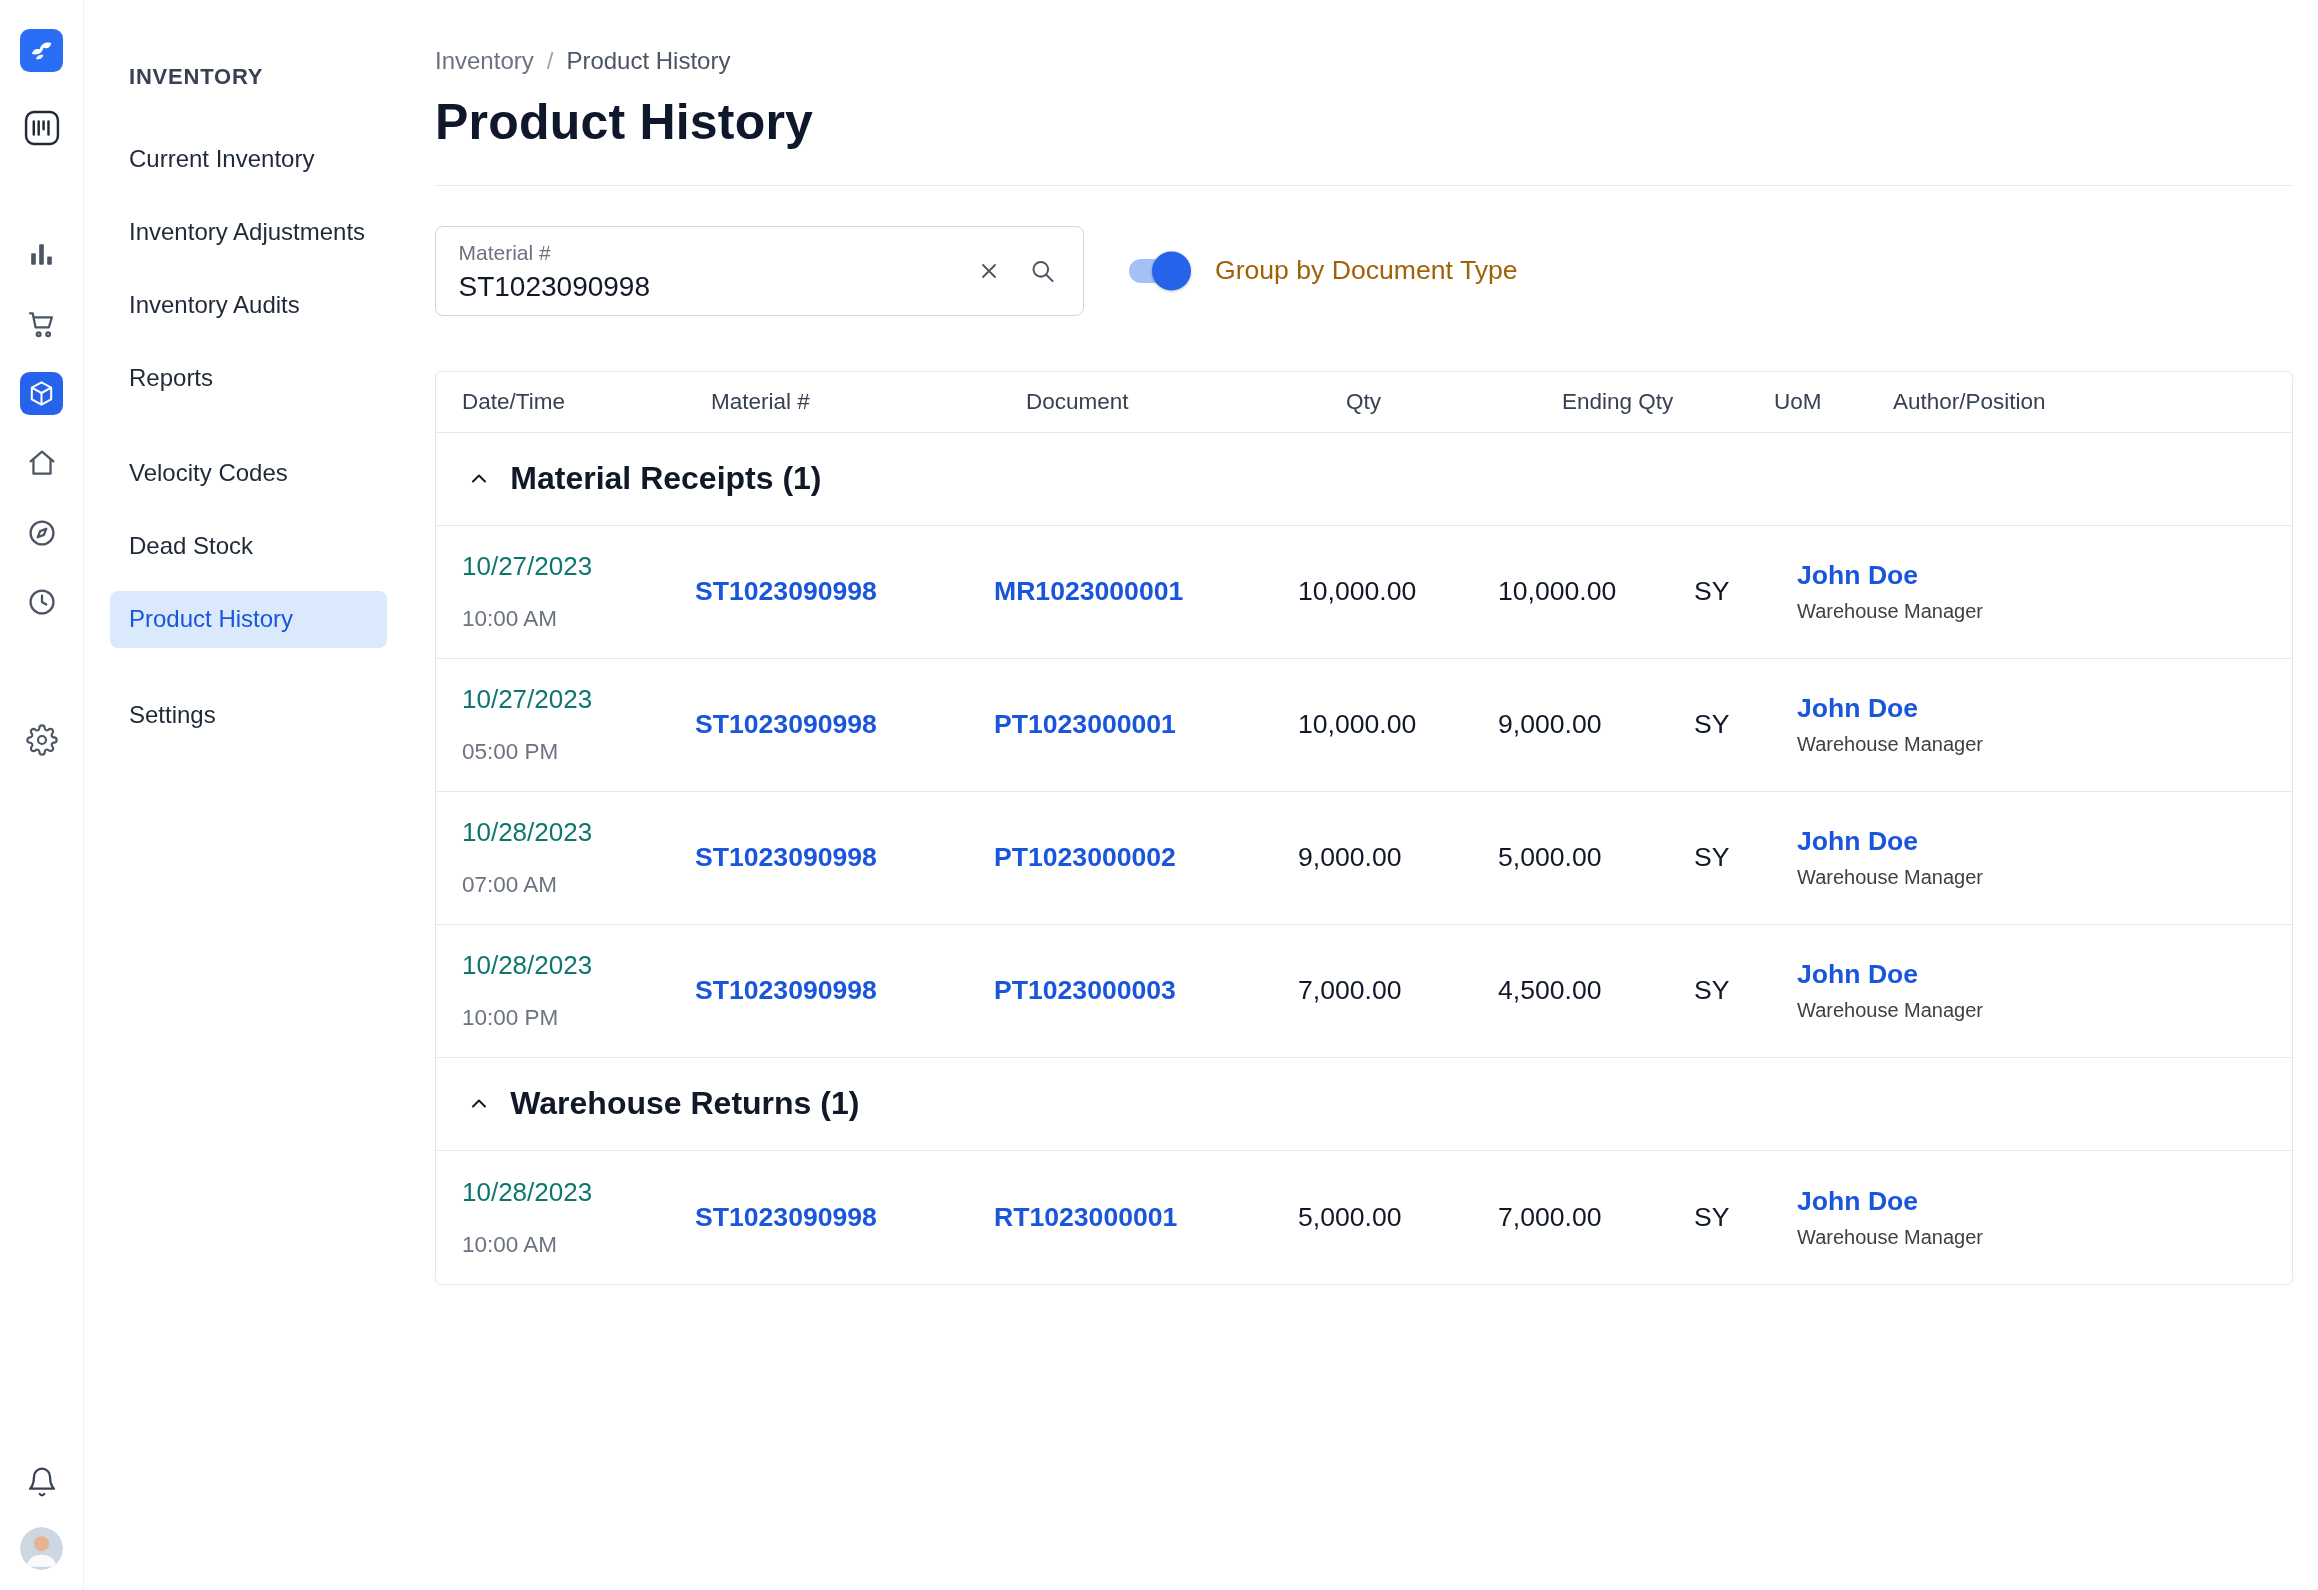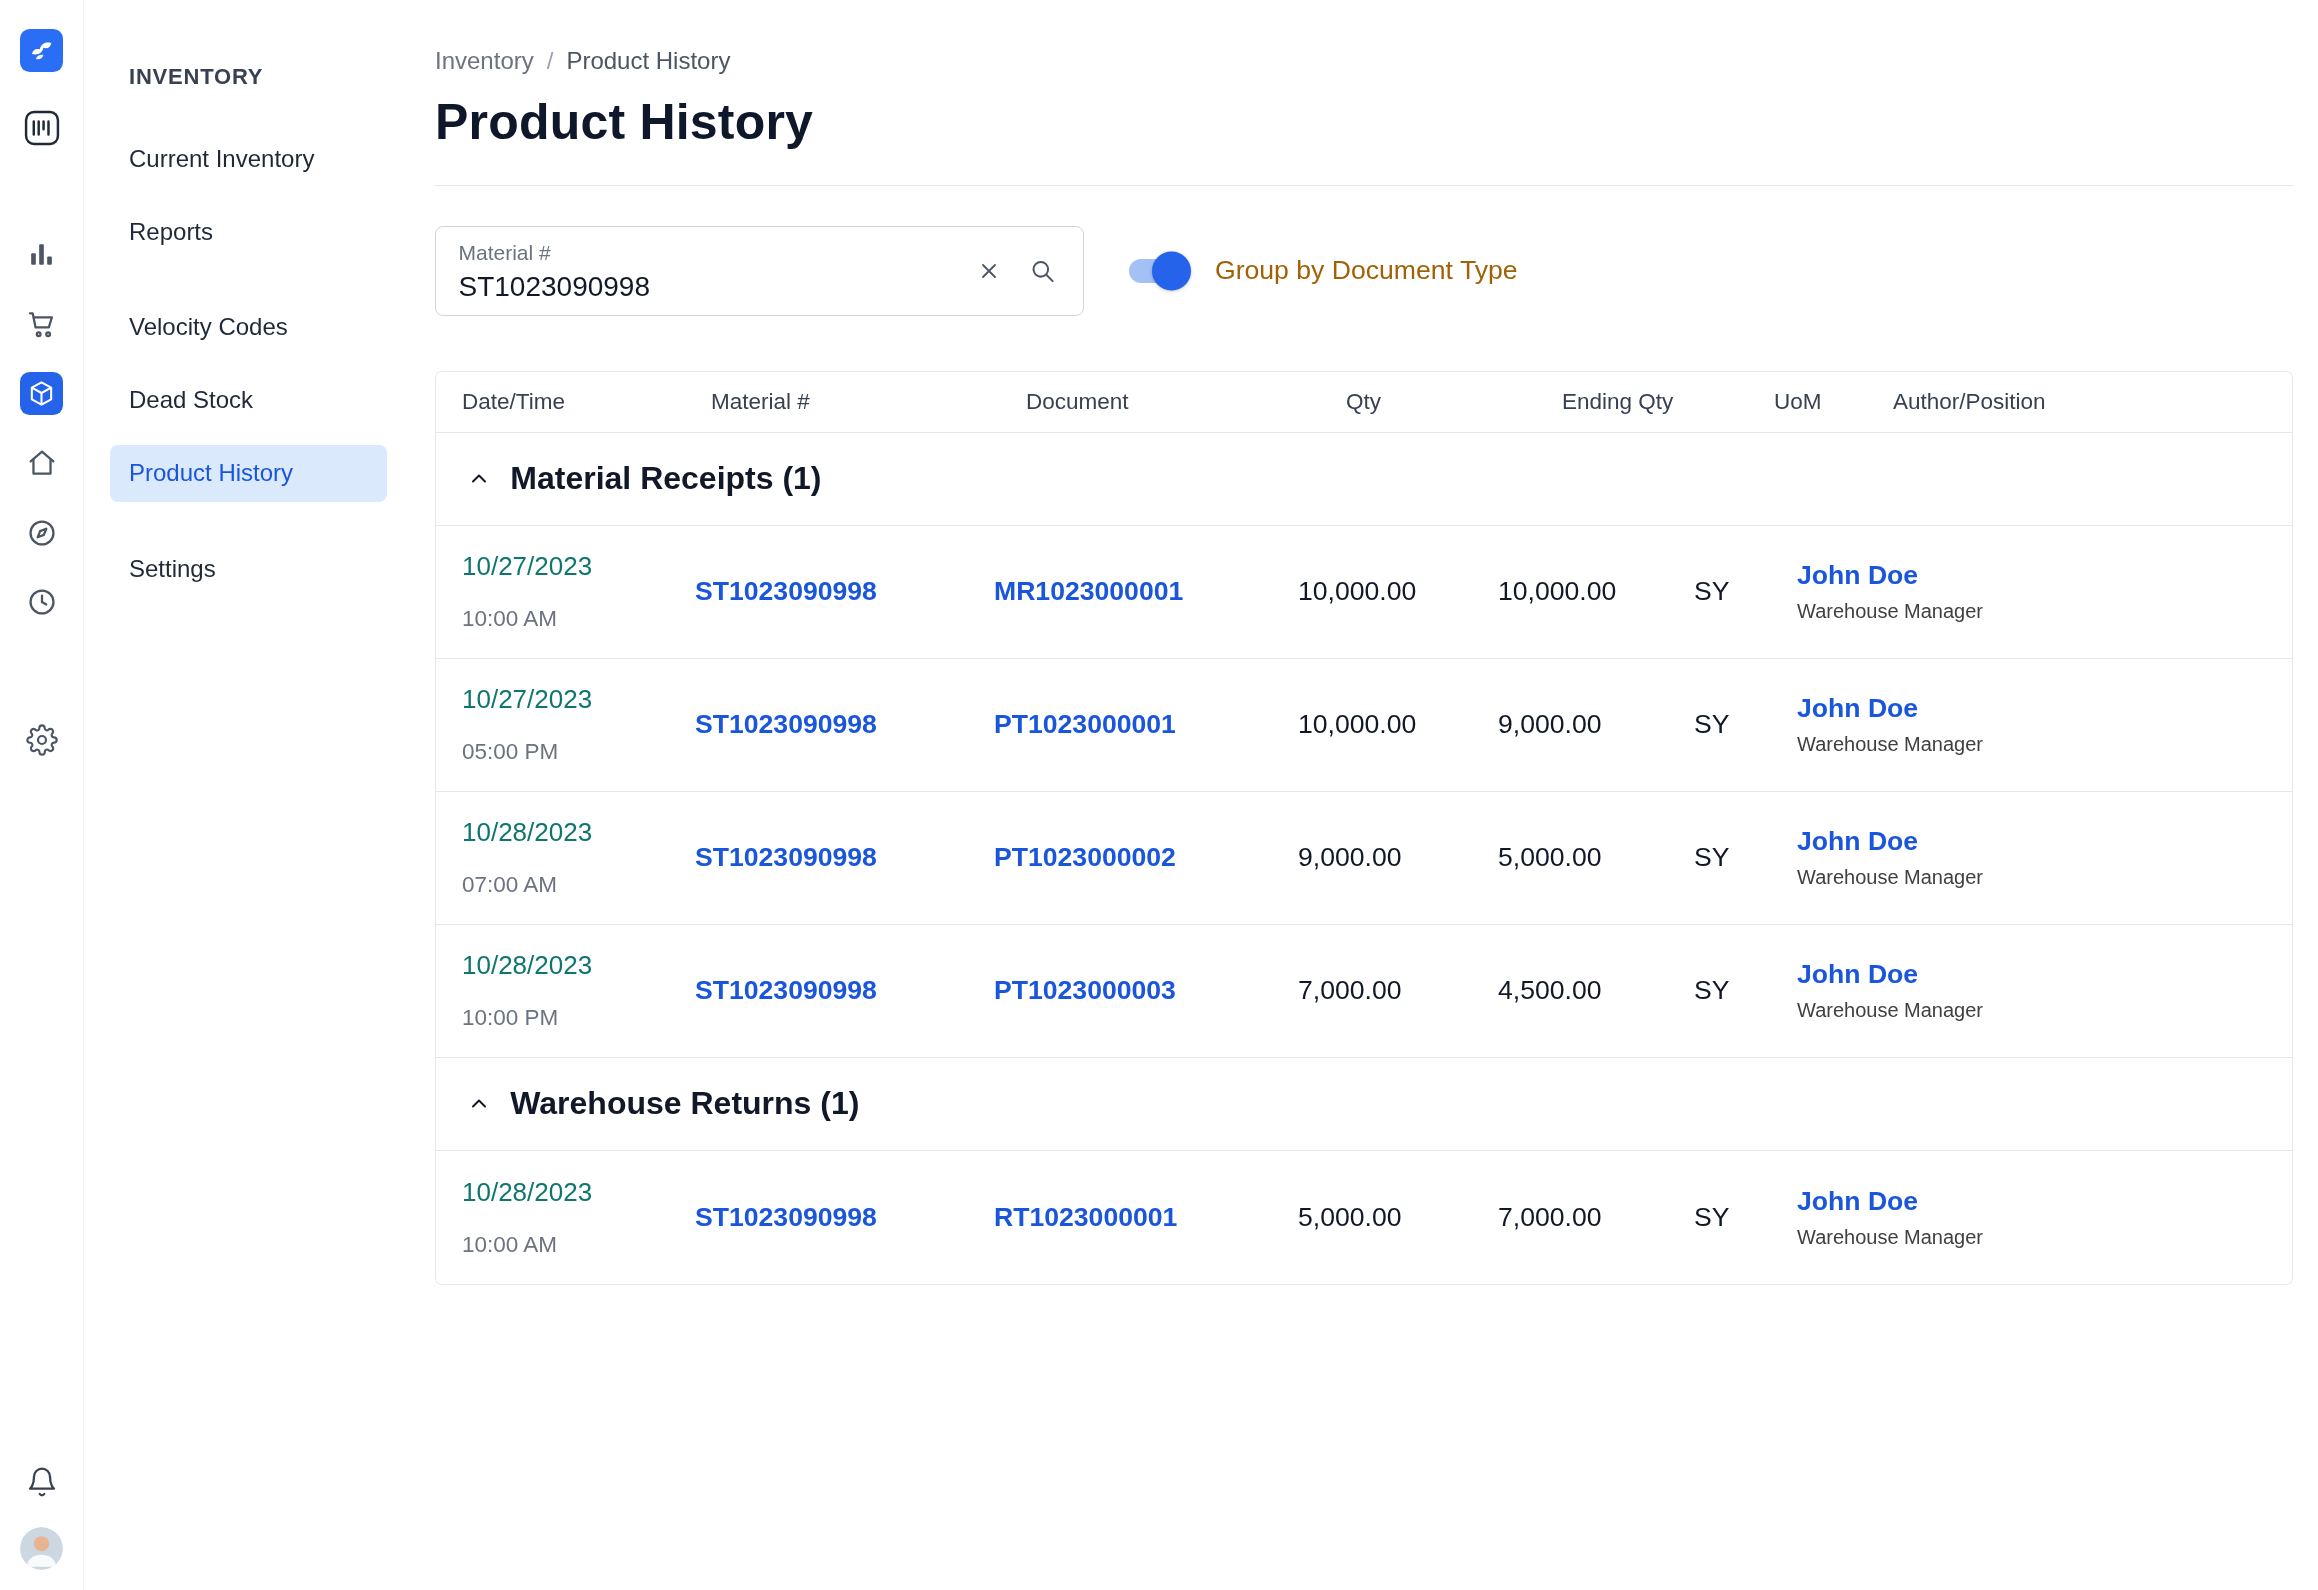--- a/index.html
+++ b/index.html
@@ -151,20 +151,22 @@
         <circle cx="27" cy="21" r="9.5" fill="#e8b48f"></circle>
         <path d="M8 50c2.2-10.5 9.5-15 19-15s16.8 4.5 19 15z" fill="#f8fafc"></path>
       </svg>
     </span>
   </nav>
 
   <aside class="sidebar">
     <div class="sb-title">INVENTORY</div>
     <nav id="sidebar-items">
         <div class="sb-item">Current Inventory</div>
+        <div class="sb-item">Inventory Adjustments</div>
+        <div class="sb-item">Inventory Audits</div>
         <div class="sb-item">Reports</div>
         <div class="sb-item gap-before">Velocity Codes</div>
         <div class="sb-item">Dead Stock</div>
         <div class="sb-item active">Product History</div>
         <div class="sb-item gap-before">Settings</div>
       </nav>
   </aside>
 
   <main class="main">
     <div class="breadcrumb">

